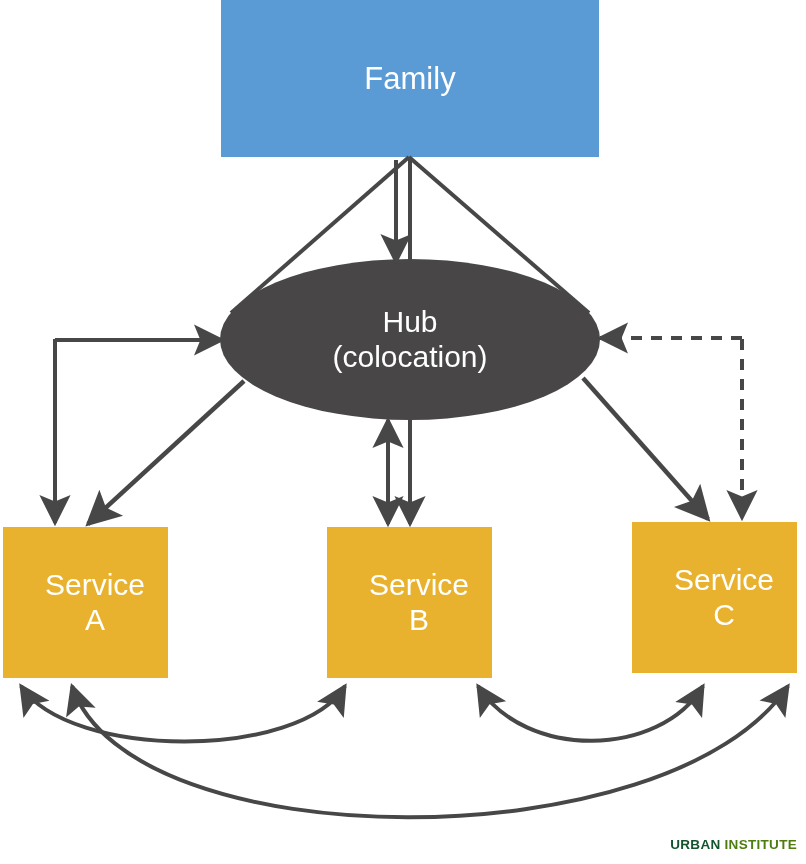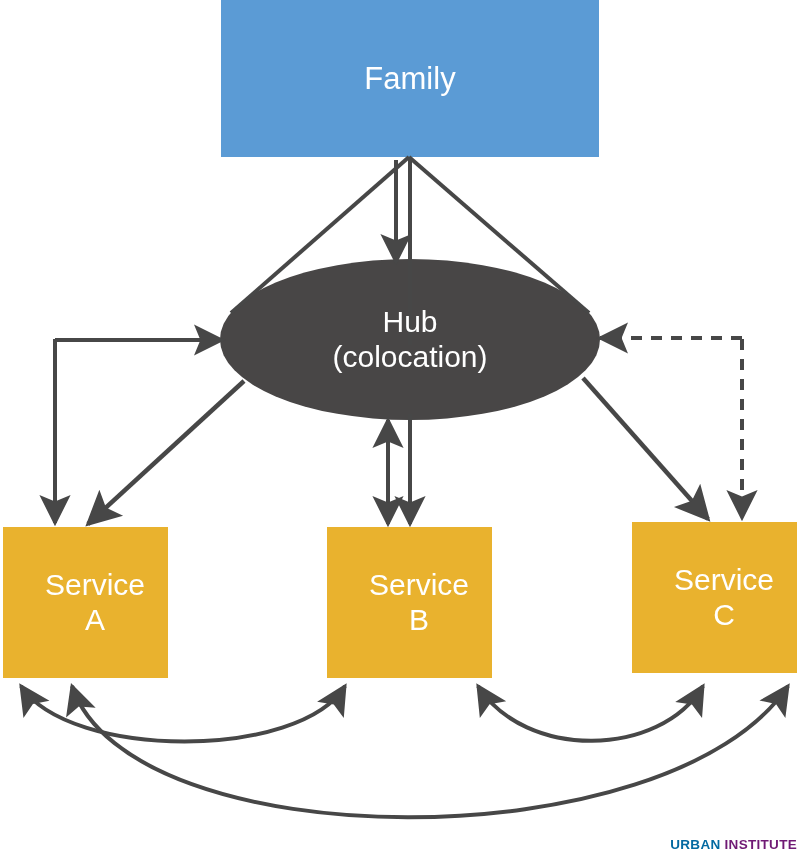--- a/index.html
+++ b/index.html
@@ -60,22 +60,22 @@
 
   #logo {
     position: absolute;
     right: 9px;
     bottom: 12px;
     font-size: 13.5px;
     font-weight: bold;
     letter-spacing: 0.3px;
     white-space: nowrap;
   }
-  #logo .logo-urban { color: #0369a1; margin-top: 32px; }
-  #logo .logo-institute { color: #701a75; }
+  #logo .logo-urban { color: #14532d; margin-top: 32px; }
+  #logo .logo-institute { color: #4d7c0f; }
 </style>
 </head>
 <body>
 
 <div id="canvas">
 
   <svg id="diagram-svg" viewBox="0 0 806 864" xmlns="http://www.w3.org/2000/svg">
     <defs>
       <marker id="ah" markerWidth="9" markerHeight="9" refX="7.4" refY="4.5" orient="auto" markerUnits="strokeWidth">
         <path d="M0.4,0.6 L8.2,4.5 L0.4,8.4 L2.0,4.5 Z" fill="#474747"></path>

